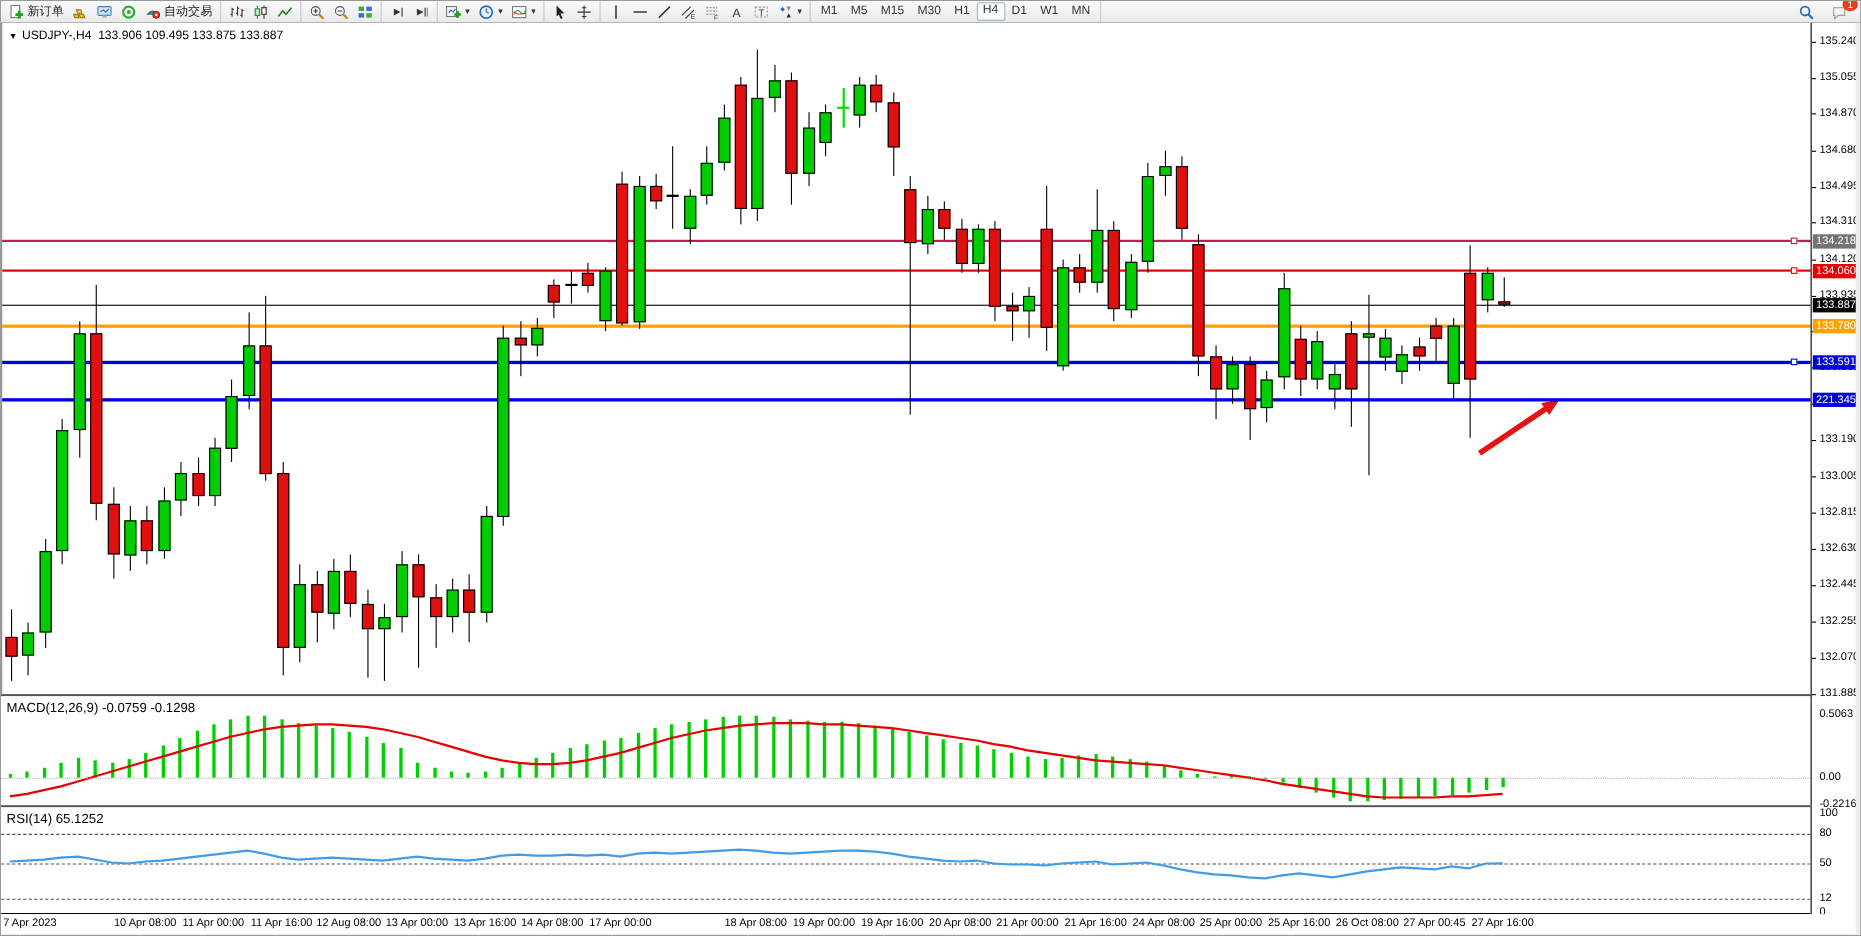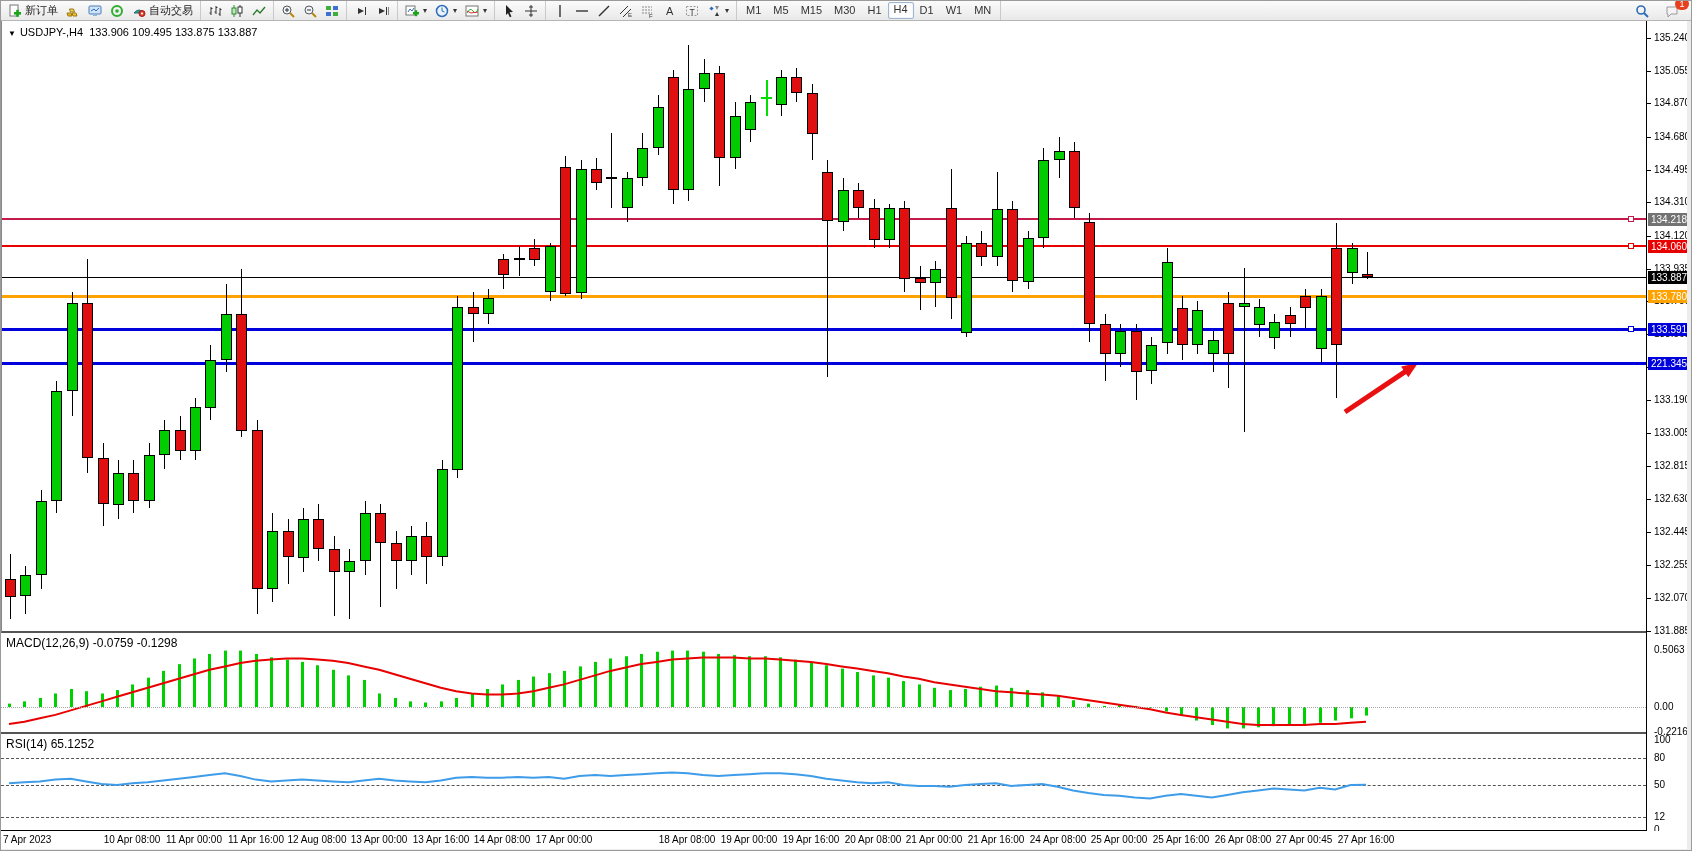--- a/index.html
+++ b/index.html
@@ -708,21 +708,21 @@
         <div style="position: absolute; top: 20px; white-space: nowrap; left: 625px; transform: translateX(-50%);">17 Apr 16:00</div>
         <div style="position: absolute; top: 3px; white-space: nowrap; left: 686px; transform: translateX(-50%);">18 Apr 08:00</div>
         <div style="position: absolute; top: 3px; white-space: nowrap; left: 748px; transform: translateX(-50%);">19 Apr 00:00</div>
         <div style="position: absolute; top: 3px; white-space: nowrap; left: 810px; transform: translateX(-50%);">19 Apr 16:00</div>
         <div style="position: absolute; top: 3px; white-space: nowrap; left: 872px; transform: translateX(-50%);">20 Apr 08:00</div>
         <div style="position: absolute; top: 3px; white-space: nowrap; left: 933px; transform: translateX(-50%);">21 Apr 00:00</div>
         <div style="position: absolute; top: 3px; white-space: nowrap; left: 995px; transform: translateX(-50%);">21 Apr 16:00</div>
         <div style="position: absolute; top: 3px; white-space: nowrap; left: 1057px; transform: translateX(-50%);">24 Apr 08:00</div>
         <div style="position: absolute; top: 3px; white-space: nowrap; left: 1118px; transform: translateX(-50%);">25 Apr 00:00</div>
         <div style="position: absolute; top: 3px; white-space: nowrap; left: 1180px; transform: translateX(-50%);">25 Apr 16:00</div>
-        <div style="position: absolute; top: 3px; white-space: nowrap; left: 1242px; transform: translateX(-50%);">26 Apr 08:00</div>
+        <div style="position: absolute; top: 3px; white-space: nowrap; left: 1242px; transform: translateX(-50%);">26 Oct 08:00</div>
         <div style="position: absolute; top: 3px; white-space: nowrap; left: 1303px; transform: translateX(-50%);">27 Apr 00:45</div>
         <div style="position: absolute; top: 3px; white-space: nowrap; left: 1365px; transform: translateX(-50%);">27 Apr 16:00</div>
       </div>
     <div id="bottom-strip"></div>
   </div>
 
   <div id="right-edge"></div>
 </div>
 
 </body></html>

